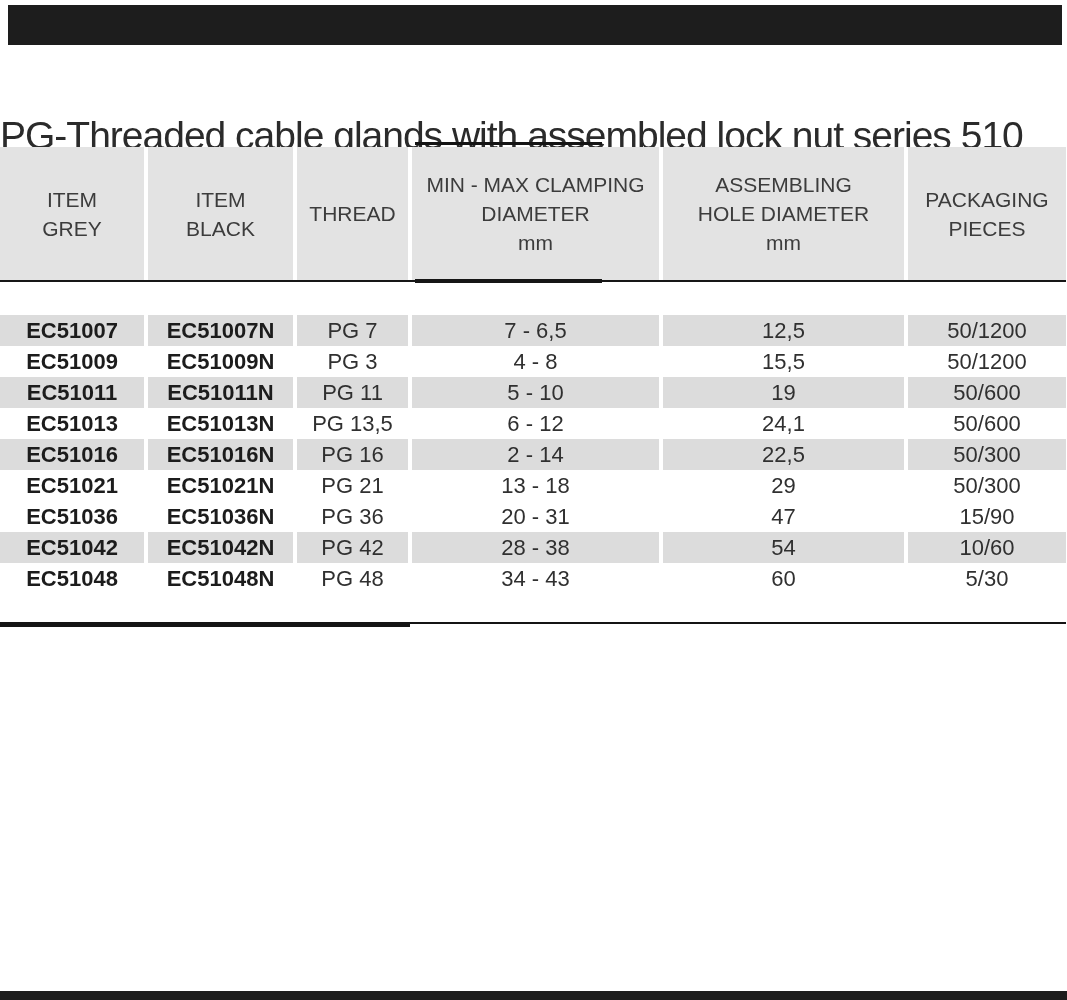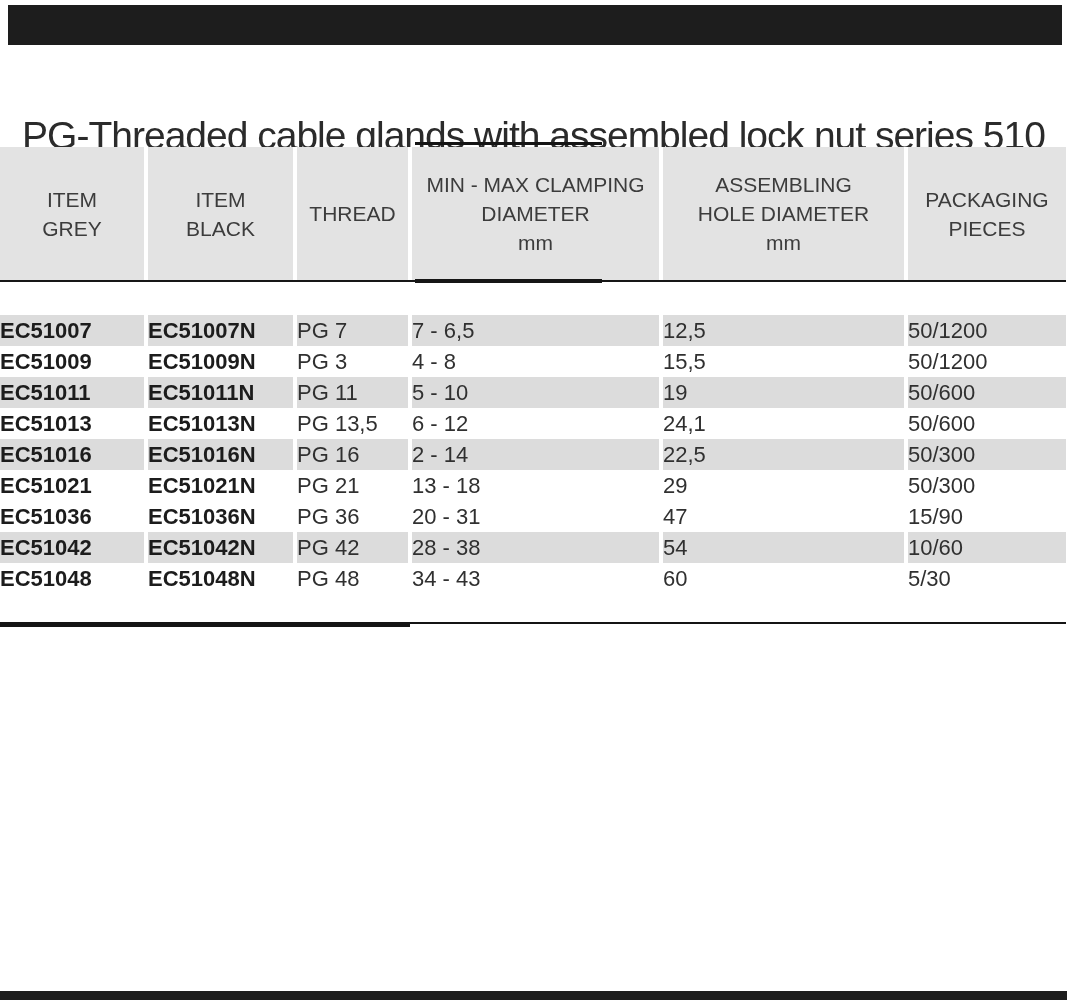--- a/index.html
+++ b/index.html
@@ -4,21 +4,21 @@
 <style>
   html,body{margin:0;padding:0;}
   body{
     width:1067px;height:1000px;position:relative;background:#ffffff;overflow:hidden;
     font-family:"Liberation Sans","DejaVu Sans",sans-serif;
   }
   .top-bar{position:absolute;left:8px;top:5px;width:1054px;height:40px;background:#1d1d1d;}
   .bottom-bar{position:absolute;left:0px;top:991px;width:1067px;height:9px;background:#1d1d1d;}
   .page-title{
     position:absolute;left:0px;top:88px;width:1067px;
-    font-size:39px;letter-spacing:-1px;color:#2b2b2b;font-weight:400;white-space:nowrap;text-align:center;
+    font-size:39px;letter-spacing:-1px;color:#2b2b2b;font-weight:400;white-space:nowrap;
   }
   .title-underline{position:absolute;left:415px;top:142px;width:187px;height:3px;background:#141414;}
 
   .thead{
     position:absolute;left:0px;top:147px;width:946px;height:133px;
     display:grid;grid-template-columns:148px 149px 115px 251px 245px 158px;
   }
   .th{
     background:#e3e3e3;border-right:4px solid #ffffff;box-sizing:border-box;
     display:flex;align-items:center;justify-content:center;text-align:center;
@@ -26,21 +26,21 @@
   }
   .th:last-child{border-right:none;}
 
   .header-rule{position:absolute;left:0px;top:280px;width:1066px;height:2px;background:#161616;}
   .header-rule-thick{position:absolute;left:415px;top:279px;width:187px;height:4px;background:#161616;}
 
   .tbody{position:absolute;left:0px;top:315px;width:1066px;}
   .trow{display:grid;grid-template-columns:148px 149px 115px 251px 245px 158px;height:31px;}
   .cell{
     box-sizing:border-box;border-right:4px solid #ffffff;
-    text-align:left;font-size:22px;line-height:31px;color:#303030;overflow:hidden;
+    text-align:center;font-size:22px;line-height:31px;color:#303030;overflow:hidden;
   }
   .cell:last-child{border-right:none;}
   .trow.grey .cell{background:#dcdcdc;}
   .cell.item{font-weight:bold;color:#1c1c1c;}
 
   .bottom-rule-thick{position:absolute;left:0px;top:622px;width:410px;height:5px;background:#141414;}
   .bottom-rule-thin{position:absolute;left:410px;top:622px;width:656px;height:2px;background:#141414;}
 </style>
 </head>
 <body>

